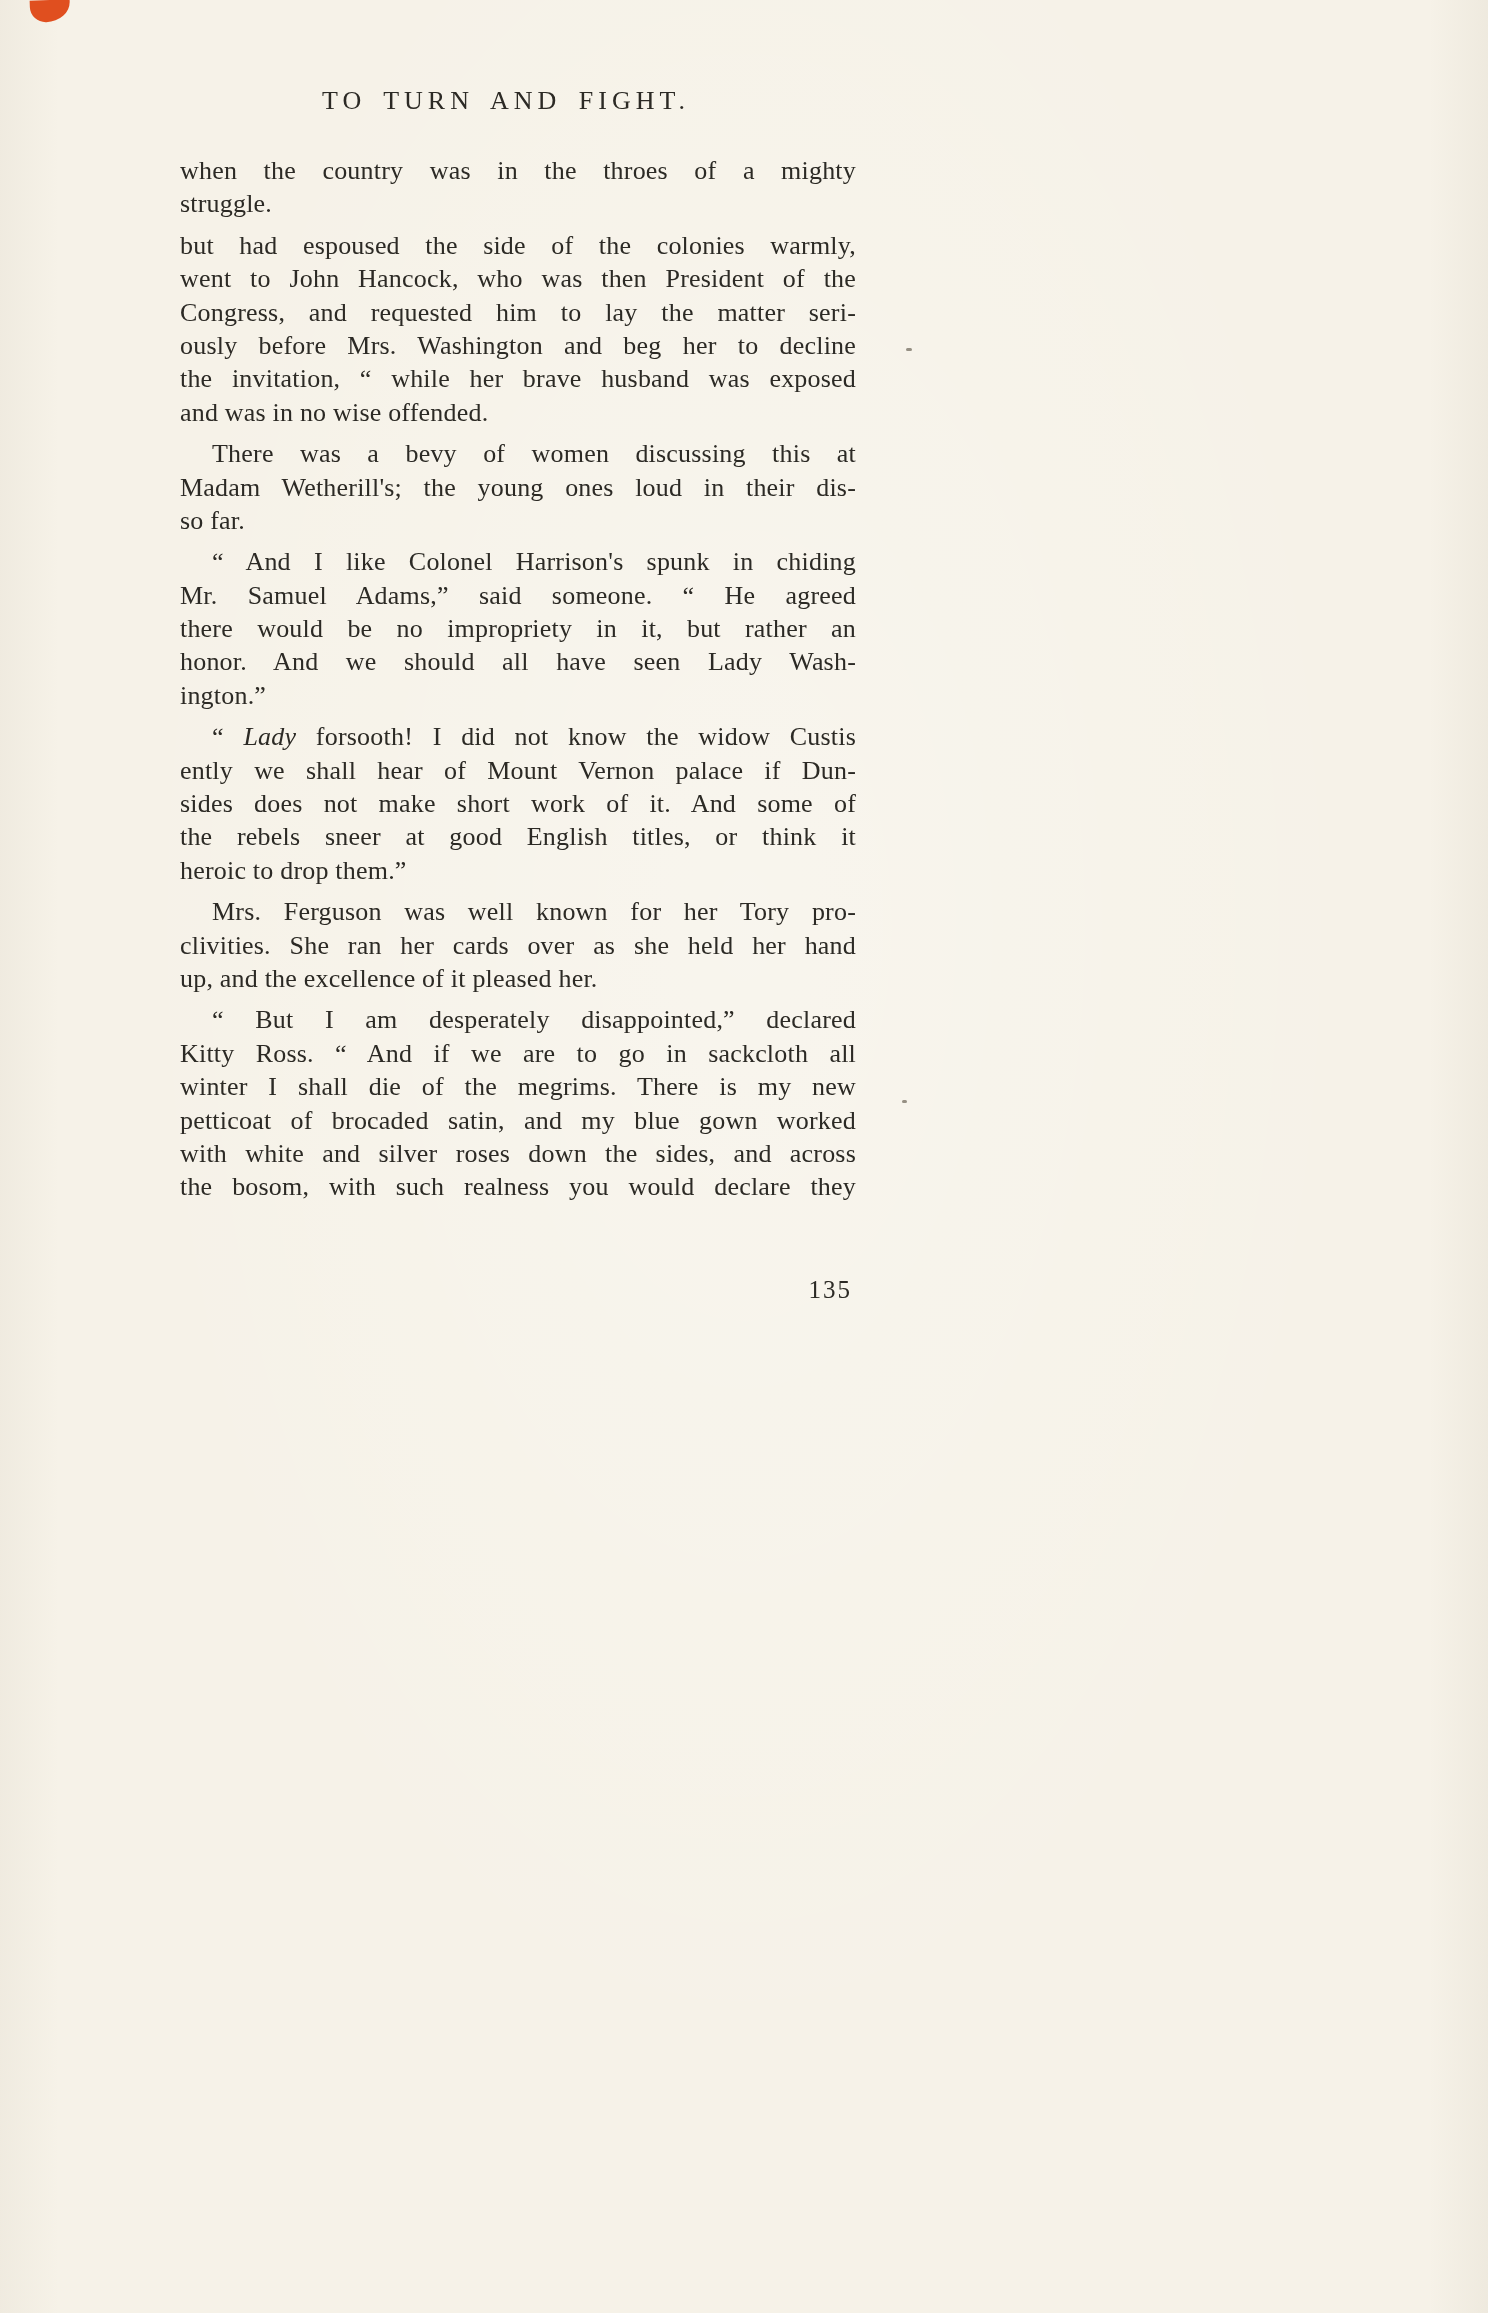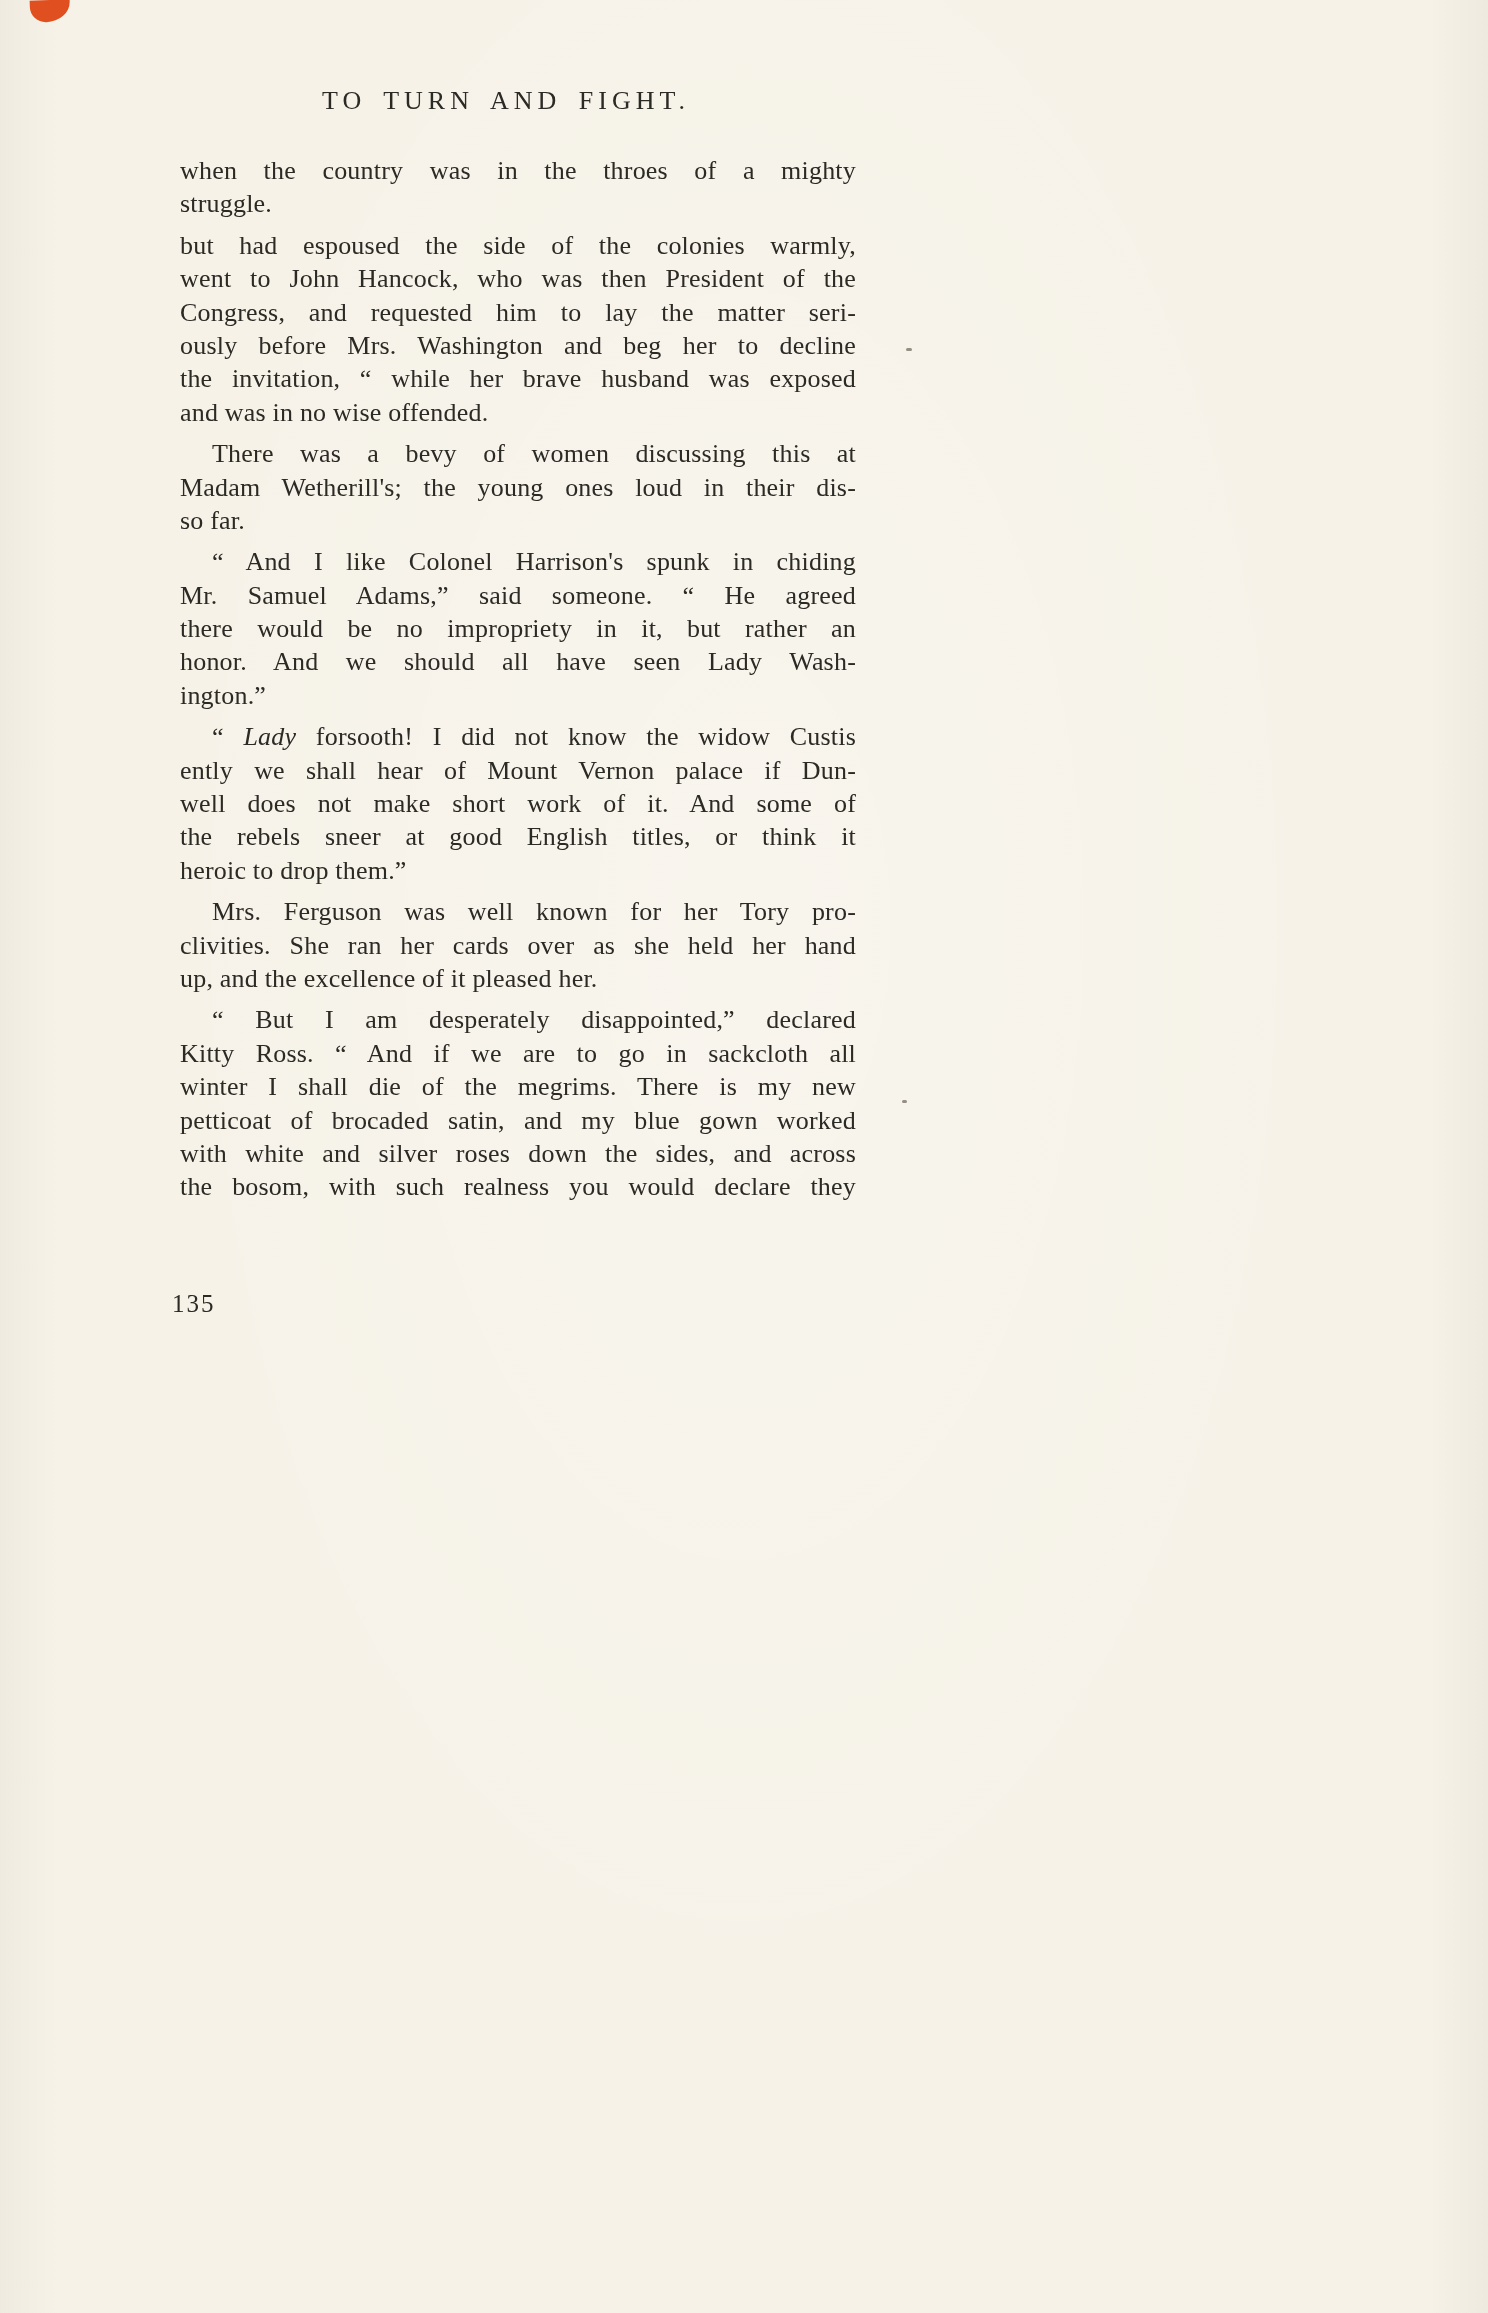--- a/index.html
+++ b/index.html
@@ -51,26 +51,25 @@
   }
   .line.justified {
     text-align: justify;
     text-align-last: justify;
   }
   .line.indented { text-indent: 32px; }
   .italic { font-style: italic; }
   .folio {
     position: absolute;
     top: 1276px;
-    left: 172px;
+    left: 160px;
     width: 692px;
-    text-align: left;
+    text-align: right;
     font-size: 25px;
     letter-spacing: 2px;
-    margin-top: 14px;
   }
   .scan-artifact-red {
     position: absolute;
     top: 0px;
     left: 30px;
     width: 40px;
     height: 22px;
     background: var(--artifact, #e04f1f);
     border-radius: 0 0 60% 40% / 0 0 90% 70%;
     transform: rotate(-2deg);
@@ -114,21 +113,21 @@
       <div class="paragraph">
         <div class="line justified indented"><span>“ And I like Colonel Harrison's spunk in chiding</span></div>
         <div class="line justified"><span>Mr. Samuel Adams,” said someone. “ He agreed</span></div>
         <div class="line justified"><span>there would be no impropriety in it, but rather an</span></div>
         <div class="line justified"><span>honor. And we should all have seen Lady Wash-</span></div>
         <div class="line"><span>ington.”</span></div>
       </div>
       <div class="paragraph">
         <div class="line justified indented"><span>“ </span><span class="italic">Lady</span><span> forsooth! I did not know the widow Custis</span></div>
         <div class="line justified"><span>ently we shall hear of Mount Vernon palace if Dun-</span></div>
-        <div class="line justified"><span>well does not make short work of it. And some of</span></div>
+        <div class="line justified"><span>sides does not make short work of it. And some of</span></div>
         <div class="line justified"><span>the rebels sneer at good English titles, or think it</span></div>
         <div class="line"><span>heroic to drop them.”</span></div>
       </div>
       <div class="paragraph">
         <div class="line justified indented"><span>Mrs. Ferguson was well known for her Tory pro-</span></div>
         <div class="line justified"><span>clivities. She ran her cards over as she held her hand</span></div>
         <div class="line"><span>up, and the excellence of it pleased her.</span></div>
       </div>
       <div class="paragraph">
         <div class="line justified indented"><span>“ But I am desperately disappointed,” declared</span></div>

